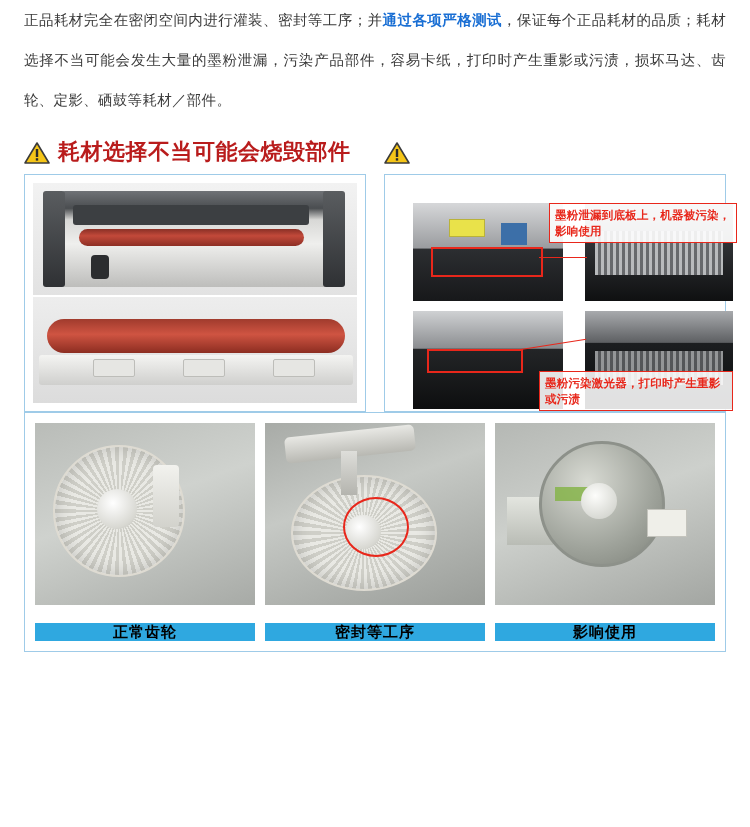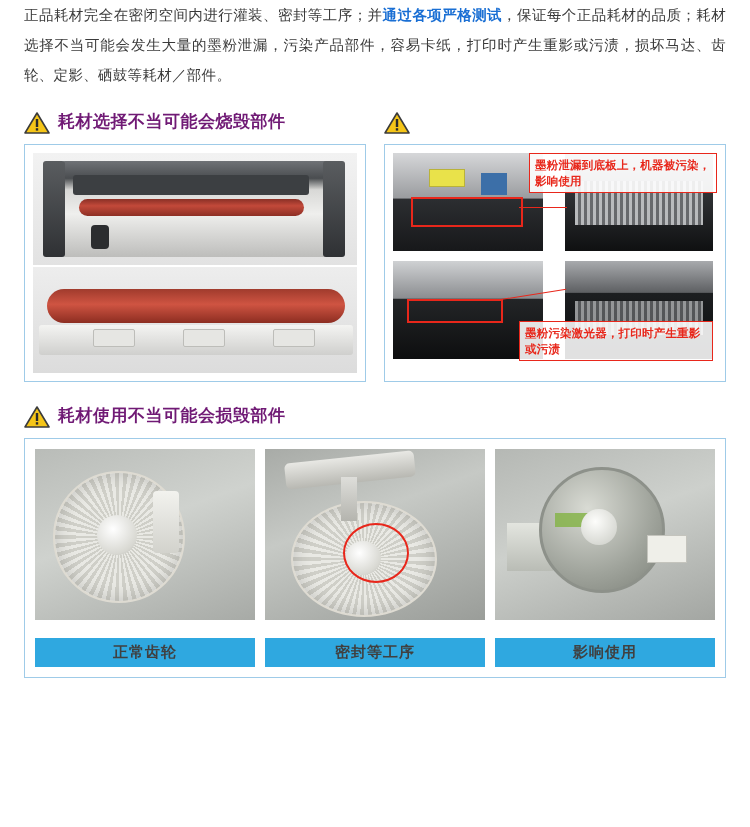--- a/index.html
+++ b/index.html
@@ -25,21 +25,21 @@
     font-size: 28px;
     font-weight: bold;
     color: #2b2b2b;
     letter-spacing: 1px;
     padding-top: 22px;
     margin: 0 0 18px 0;
     line-height: 1.2;
   }
   .intro {
     font-size: 14.5px;
-    line-height: 30px;
+    line-height: 40px;
     color: #3a3a3a;
     text-align: justify;
     margin: 0 0 14px 0;
     letter-spacing: 0.3px;
   }
   .intro .hl {
     color: #1a6fd4;
     font-weight: bold;
   }
   .two-col {
@@ -56,39 +56,39 @@
     margin: 6px 0 10px 0;
   }
   .warn-icon {
     flex: 0 0 auto;
     width: 26px;
     height: 24px;
     position: relative;
     top: 1px;
   }
   .sec-head-text {
-    font-size: 17px;
+    font-size: 22px;
     font-weight: bold;
-    color: #701a75;
+    color: #b91c1c;
     line-height: 24px;
     letter-spacing: 0.5px;
   }
   .panel {
     border: 1px solid #9fcbe8;
     background: #ffffff;
     box-sizing: border-box;
     position: relative;
   }
   .panel-left {
     height: 238px;
     padding: 8px;
   }
   .panel-right {
     height: 238px;
-    padding: 4px;
+    padding: 24px;
   }
   
   .fuser-top {
     position: relative;
     height: 112px;
     background: linear-gradient(180deg, #f2f2f2 0%, #e2e2e2 100%);
     overflow: hidden;
   }
   .fuser-shell {
     position: absolute;
@@ -315,24 +315,24 @@
     background: linear-gradient(180deg,#e3e5df,#b9bcb5);
   }
   .motor-conn {
     position: absolute;
     left: 152px; top: 86px;
     width: 38px; height: 26px;
     background: #efefe9;
     border: 1px solid #c4c4bd;
   }
   .caption {
-    height: 29px;
+    height: 18px;
     margin-top: 18px;
     background: #2fa8e0;
-    color: #404040;
+    color: #000000;
     font-size: 15px;
     font-weight: bold;
     display: flex;
     align-items: center;
     justify-content: center;
     letter-spacing: 1px;
   }
 </style>
 </head>
 <body>
@@ -409,30 +409,20 @@
           <div class="leader" style="left:112px; top:150px; width:66px; transform: rotate(-9deg);"></div>
 
           <div class="callout co-top">墨粉泄漏到底板上，机器被污染，影响使用</div>
           <div class="callout co-bottom">墨粉污染激光器，打印时产生重影或污渍</div>
         </div>
       </div>
     </div>
 
   </div>
 
-  <div class="sec-head bottom-head">
-    <span class="warn-icon">
-      <svg width="26" height="24" viewBox="0 0 26 24">
-        <polygon points="13,2 25,22 1,22" fill="#f5c518" stroke="#3b3b3b" stroke-width="1.6" stroke-linejoin="round"></polygon>
-        <rect x="11.8" y="8" width="2.4" height="8" fill="#2b2b2b"></rect>
-        <rect x="11.8" y="17.2" width="2.4" height="2.4" fill="#2b2b2b"></rect>
-      </svg>
-    </span>
-    <span class="sec-head-text">耗材使用不当可能会损毁部件</span>
-  </div>
 
   <div class="panel panel-bottom">
 
     <div class="gcard">
       <div class="gphoto g1">
         <div class="gear gear1"></div>
         <div class="gear-hub hub1"></div>
         <div class="stem1"></div>
       </div>
       <div class="caption">正常齿轮</div>

